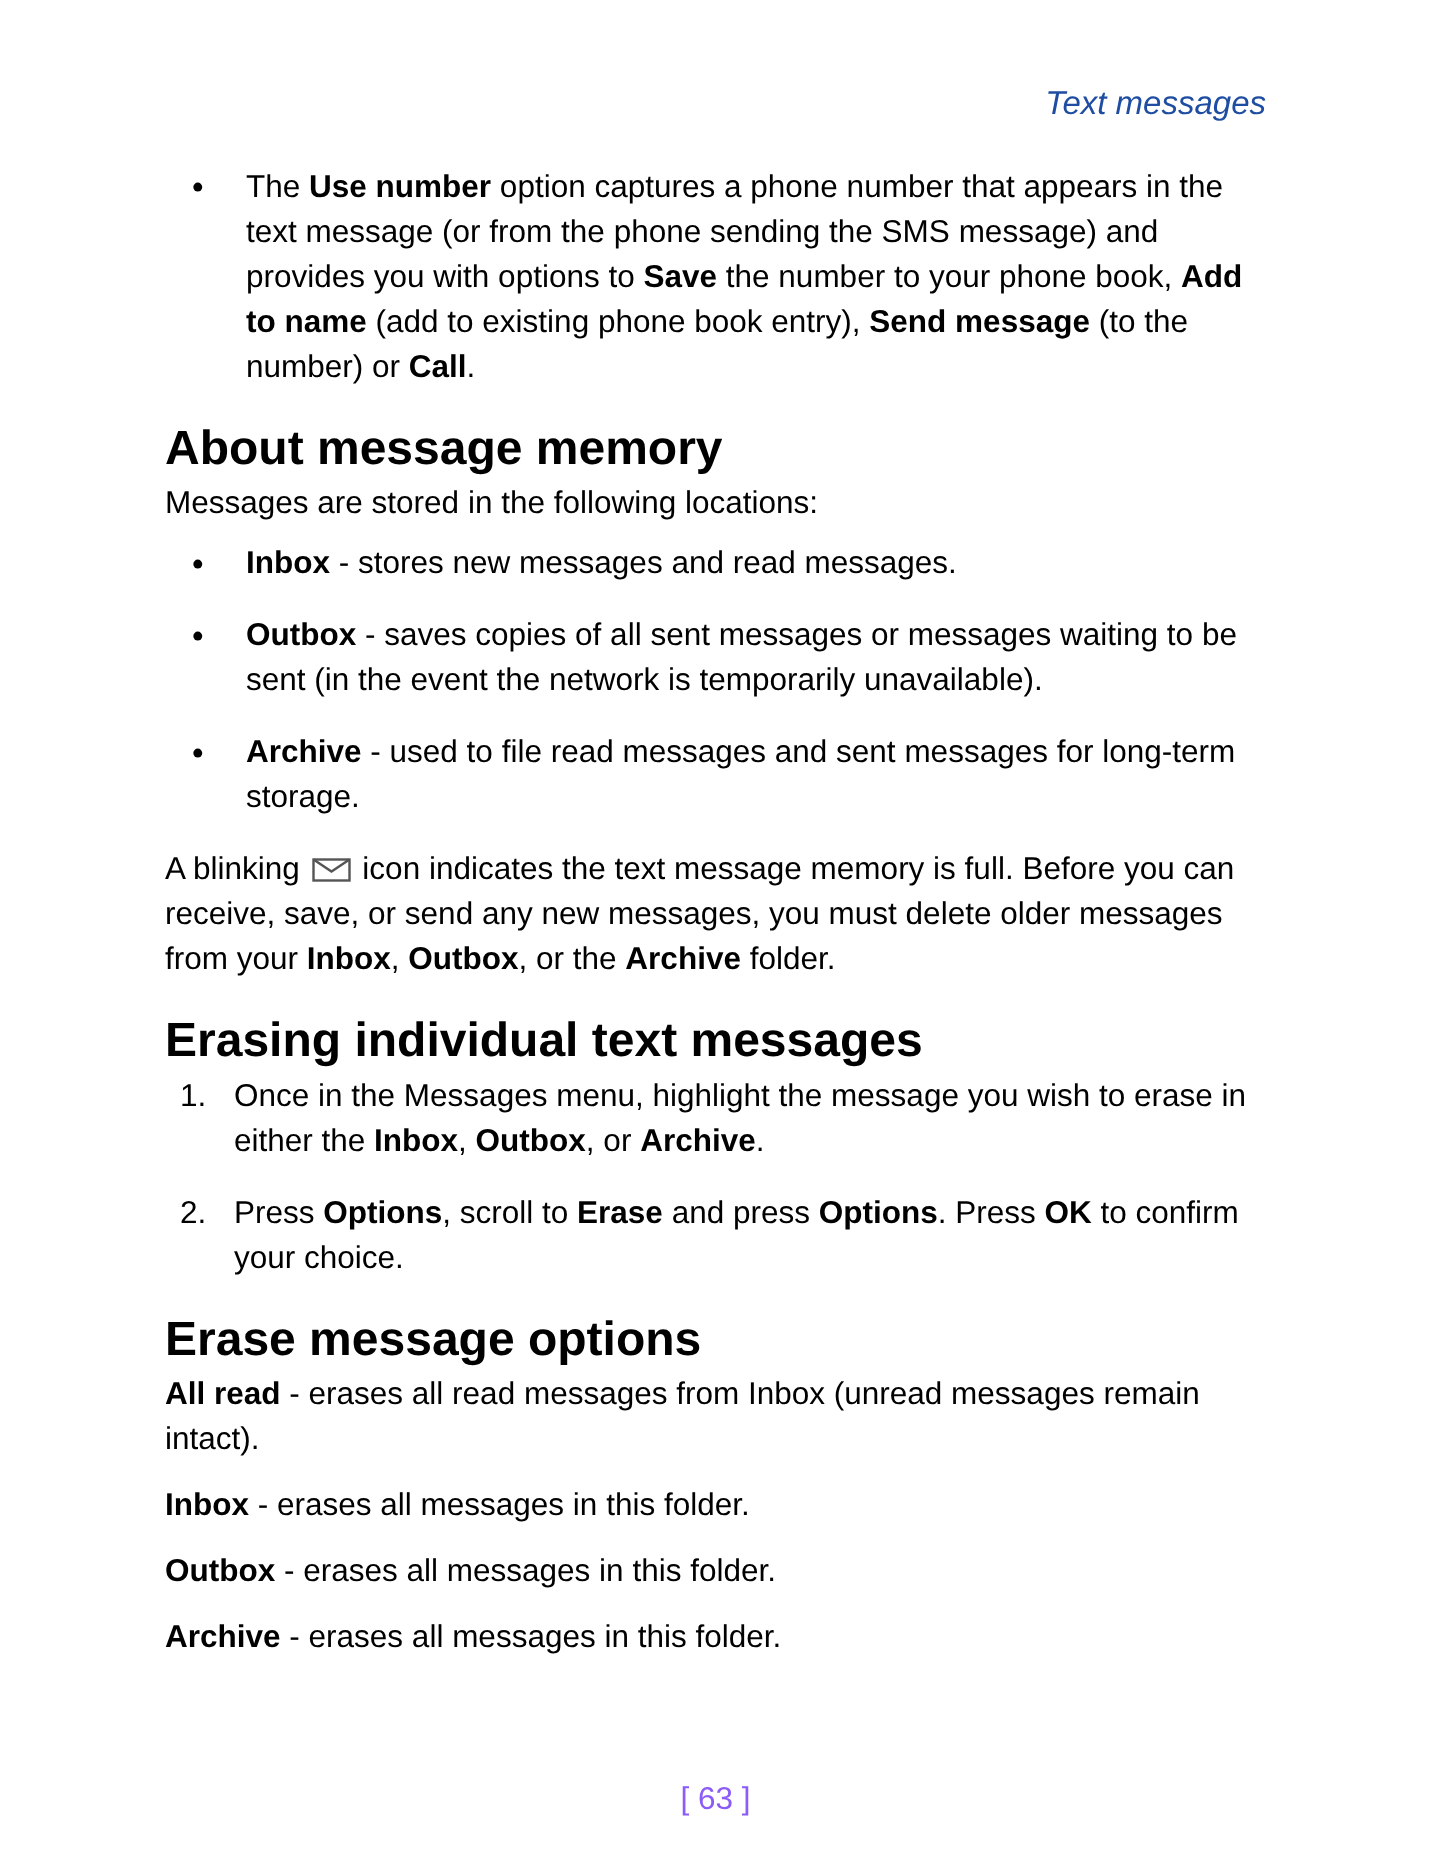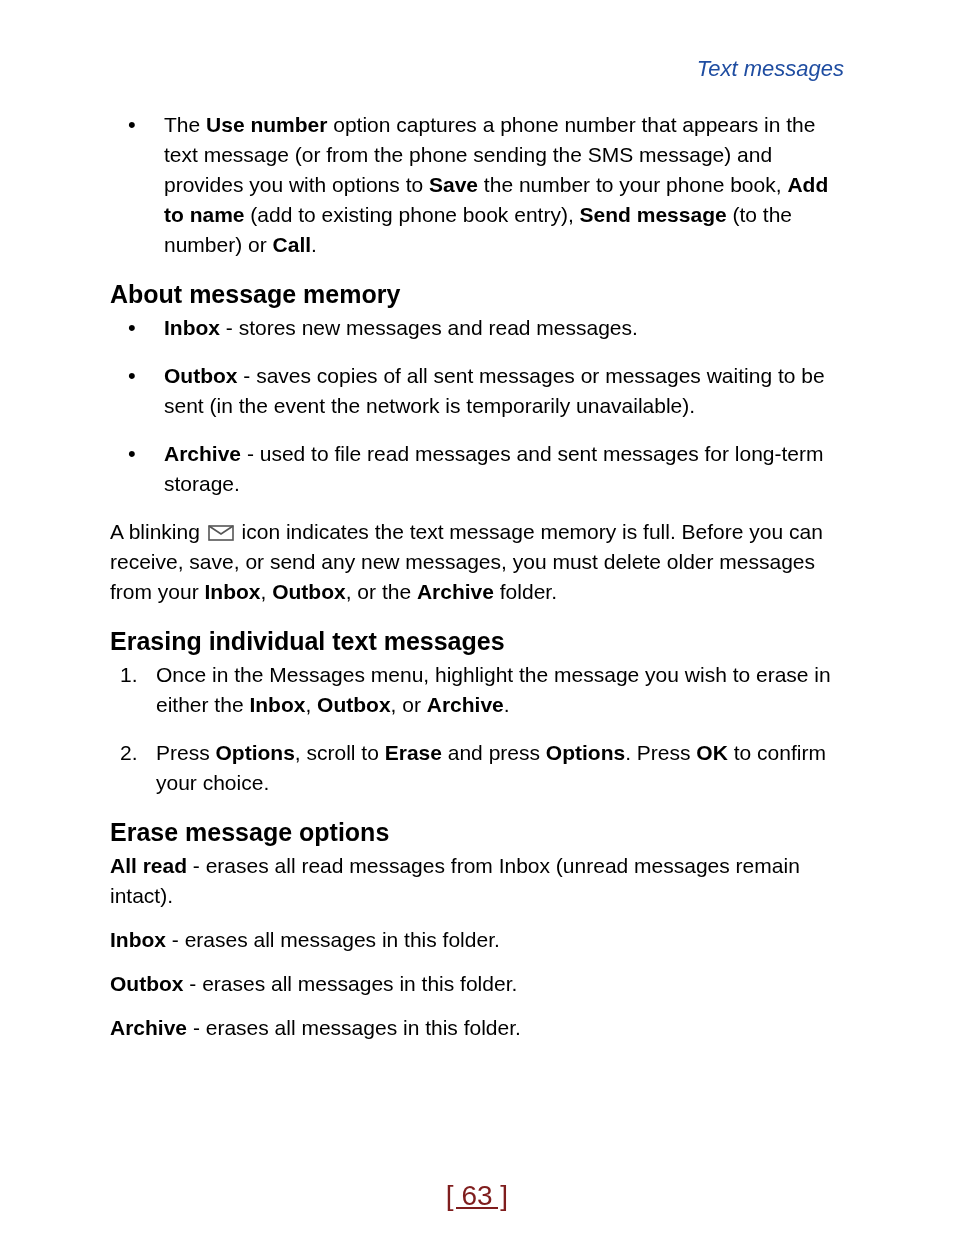--- a/index.html
+++ b/index.html
@@ -44,42 +44,41 @@
     font-size: 21px;
     line-height: 30px;
     padding-left: 6px;
   }
   .bullet-body, .num-body {
     flex: 1;
     font-size: 21px;
     line-height: 30px;
   }
   h2.section {
-    font-size: 25px;
+    font-size: 32px;
     font-weight: bold;
     margin: 20px 0 4px 0;
   }
   p.body {
     font-size: 21px;
     line-height: 30px;
     margin: 0 0 14px 0;
   }
   p.body.tight {
     margin-bottom: 10px;
   }
   .bold { font-weight: bold; }
   .pagefoot {
     position: absolute;
     bottom: 36px;
     left: 0;
     width: 100%;
     text-align: center;
-    color: #7f1d1d;
-    font-size: 28px;
-    text-decoration: underline;
+    color: #8b5cf6;
+    font-size: 21px;
   }
   svg.envelope {
     display: inline-block;
     vertical-align: -2px;
     margin: 0 2px;
   }
 </style>
 </head>
 <body>
 
@@ -88,20 +87,21 @@
   <div class="header-link">Text messages</div>
 
   <div class="bullet-block" style="margin-left:4px;">
     <div class="bullet-gutter">•</div>
     <div class="bullet-body">
       <span>The </span><span class="bold">Use number</span><span> option captures a phone number that appears in the text message (or from the phone sending the SMS message) and provides you with options to </span><span class="bold">Save</span><span> the number to your phone book, </span><span class="bold">Add to name</span><span> (add to existing phone book entry), </span><span class="bold">Send message</span><span> (to the number) or </span><span class="bold">Call</span><span>.</span>
     </div>
   </div>
 
   <h2 class="section">About message memory</h2>
+  <p class="body tight">Messages are stored in the following locations:</p>
 
   <div class="bullet-block" style="margin-left:4px;">
     <div class="bullet-gutter">•</div>
     <div class="bullet-body">
       <span class="bold">Inbox</span><span> - stores new messages and read messages.</span>
     </div>
   </div>
   <div class="bullet-block" style="margin-left:4px;">
     <div class="bullet-gutter">•</div>
     <div class="bullet-body">

